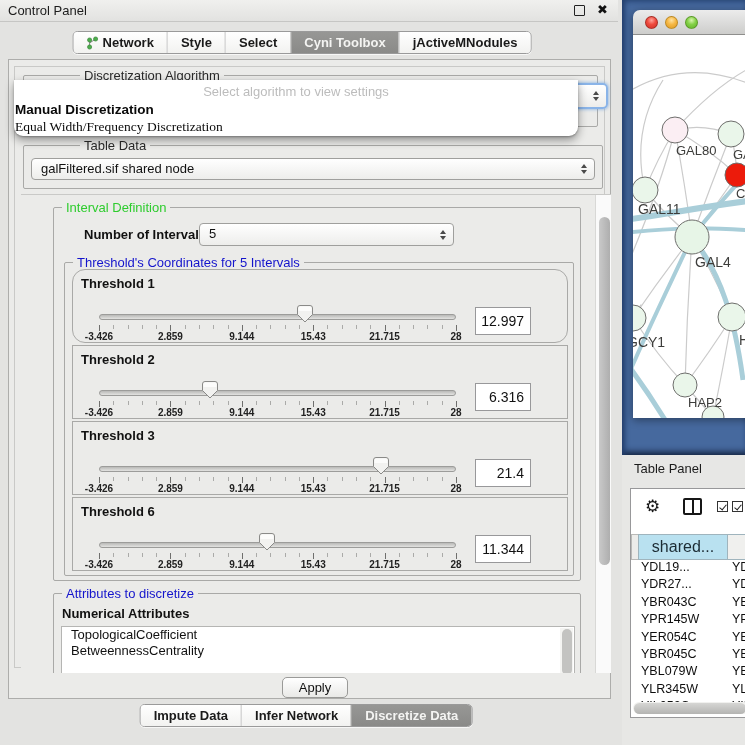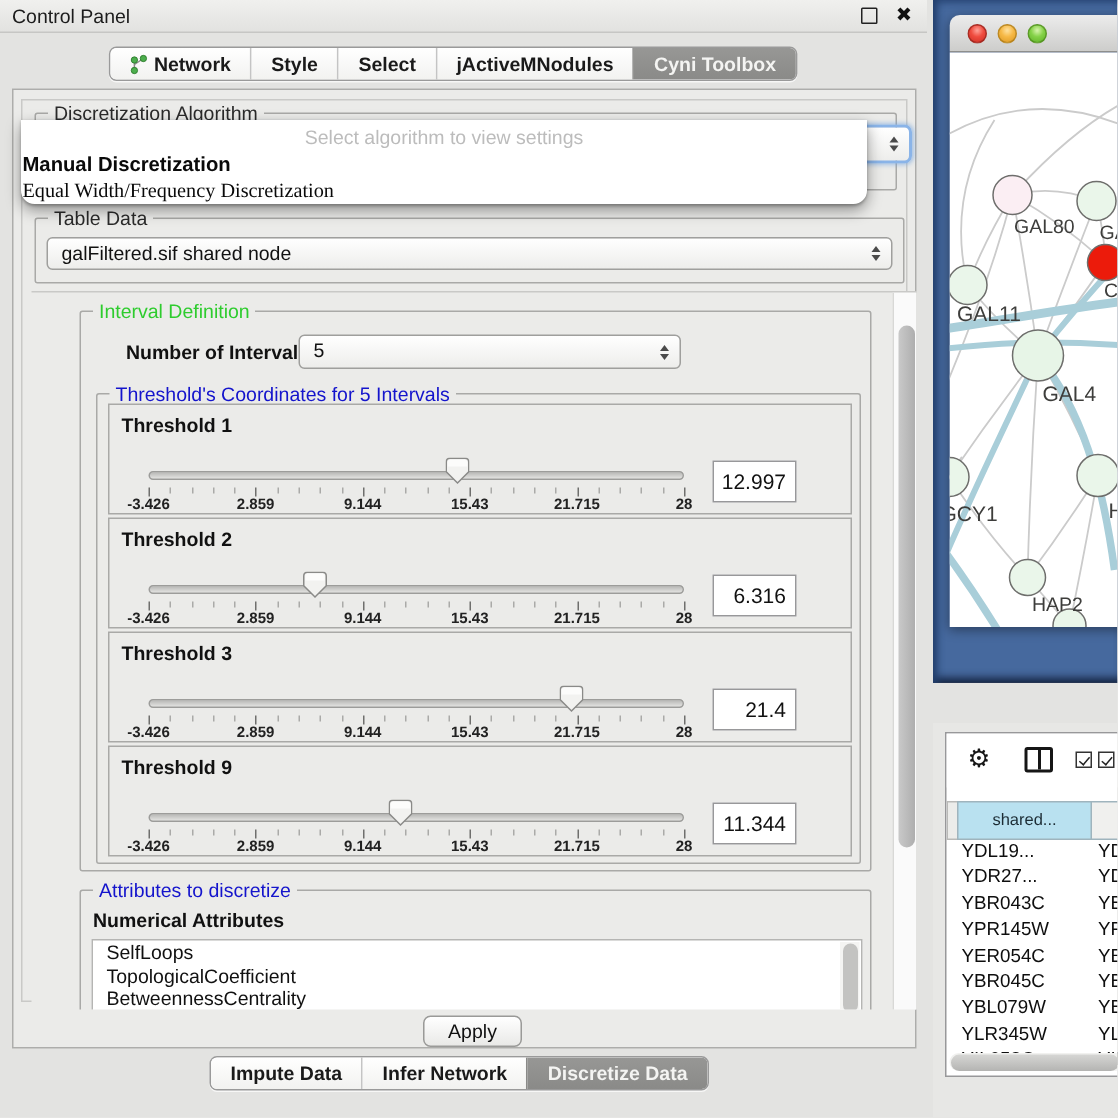--- a/index.html
+++ b/index.html
@@ -21,21 +21,21 @@
   #top-tabs { left:302px; top:31px; transform:translateX(-50%); }
   #bottom-tabs { left:306px; top:704px; transform:translateX(-50%); }
 
   #main-panel { position:absolute; left:8px; top:59px; width:603px; height:640px; border:1px solid #adadab; background:#ebebe9; }
   #inner-panel { position:absolute; left:5px; top:6px; width:591px; height:602px; border:1px solid #c9c9c7; background:#ebebe9; }
 
   .group { position:absolute; border:1px solid #a9a9a7; border-radius:2px; }
   .gtitle { position:absolute; top:-8px; left:8px; background:#ebebe9; padding:0 4px; font-size:13px; white-space:nowrap; }
   .gtitle.green { color:#2ecc2e; }
   .gtitle.blue { color:#1414cc; }
-  .gtitle.dark { color:#2a2a2a; }
+  .gtitle.dark { color:#2a2a2a;margin-left:48px; }
 
   .combo { position:absolute; background:linear-gradient(#ffffff,#ededeb); border:1px solid #9f9f9d; border-radius:4px; font-size:13px; line-height:20px; padding:0 24px 0 9px; color:#111; overflow:hidden; white-space:nowrap; }
   .spinner { position:absolute; right:7px; top:50%; transform:translateY(-50%); display:flex; flex-direction:column; gap:2px; }
   .tri-up { width:0; height:0; border-left:3.5px solid transparent; border-right:3.5px solid transparent; border-bottom:4.5px solid #4a4a4a; }
   .tri-down { width:0; height:0; border-left:3.5px solid transparent; border-right:3.5px solid transparent; border-top:4.5px solid #4a4a4a; }
 
   
   #algo-combo { left:14px; top:96px; width:588px; height:26px; border:2px solid #8ab4e8; box-shadow:0 0 3px 1px rgba(110,160,220,.55); border-radius:5px; }
 
   
@@ -83,21 +83,21 @@
   #data-table { position:absolute; left:8px; top:6px; width:120px; height:230px; background:#fff; border:1px solid #98989a; overflow:hidden; }
   #table-toolbar { position:relative; height:36px; background:#fff; }
   #gear-icon { position:absolute; left:14px; top:7px; font-size:17px; color:#161616; }
   #split-icon { position:absolute; left:52px; top:9px; width:19px; height:17px; border:2px solid #161616; border-radius:2px; }
   #split-icon::after { content:""; position:absolute; left:6.5px; top:0; width:2px; height:13px; background:#161616; }
   .chk { position:absolute; top:12px; width:11px; height:11px; border:1.5px solid #333; background:#fff; }
   .chk::after { content:""; position:absolute; left:2.5px; top:1px; width:3px; height:6px; border-right:1.7px solid #222; border-bottom:1.7px solid #222; transform:rotate(40deg); }
   #chk1 { left:86px; } #chk2 { left:101px; }
   #table-head { position:absolute; left:0; top:45px; height:26px; width:300px; display:flex; }
   #head-gutter { width:7px; background:#ececea; border:1px solid #b9b9b7; border-right:none; }
-  .th { border:1px solid #9fb4bd; font-size:11px; color:#1c2c34; display:flex; align-items:center; justify-content:center; white-space:nowrap; overflow:hidden; }
+  .th { border:1px solid #9fb4bd; font-size:16px; color:#1c2c34; display:flex; align-items:center; justify-content:center; white-space:nowrap; overflow:hidden; }
   .th.c1 { width:90px; background:#b9e1f0; }
   .th.c2 { width:200px; background:#f0f0ee; border-left:none; justify-content:flex-end; padding-right:150px; color:#222; }
   #table-rows { position:absolute; left:0; top:71px; width:300px; }
   .trow { height:17.4px; display:flex; font-size:12.5px; color:#0e0e0e; }
   .td1 { width:97px; padding-left:10px; white-space:nowrap; overflow:hidden; }
   .td2 { width:120px; padding-left:4px; white-space:nowrap; overflow:hidden; }
   #hscroll { position:absolute; left:2px; top:213px; width:116px; height:12px; background:#f1f1ef; border-radius:6px; }
   #hscroll-thumb { position:absolute; left:1px; top:0.5px; width:112px; height:11px; border-radius:5.5px; background:linear-gradient(#d6d6d4,#b4b4b2); }
 </style>
 </head>
@@ -122,25 +122,25 @@
             <circle cx="9" cy="3" r="2.1" fill="#4cae4c" stroke="#2d7a2d" stroke-width=".6"></circle>
           </svg>
           <span>Network</span>
         </button>
         <button class="seg-btn">
           <span>Style</span>
         </button>
         <button class="seg-btn">
           <span>Select</span>
         </button>
+        <button class="seg-btn sel">
+          <span>Cyni Toolbox</span>
+        </button>
         <button class="seg-btn">
           <span>jActiveMNodules</span>
-        </button>
-        <button class="seg-btn sel">
-          <span>Cyni Toolbox</span>
         </button>
       </div>
 
     <div id="main-panel">
       <div id="inner-panel">
 
         <div class="group" style="left:8px;top:8px;width:575px;height:52px;">
           <span class="gtitle dark">Discretization Algorithm</span>
         </div>
         <div class="combo" id="algo-combo" style="left:8px;top:16px;width:585px;height:26px;">
@@ -171,21 +171,21 @@
               <span>5</span>
               <span class="spinner">
                   <span class="tri-up"></span>
                   <span class="tri-down"></span>
                 </span>
             </div>
 
             <div class="group" style="left:10px;top:54px;width:510px;height:314px;background:#ebebe9;">
               <span class="gtitle blue">Threshold's Coordinates for 5 Intervals</span>
               <div id="thresholds-host">
-  <div class="tbox" style="top: 6px;">
+  <div class="tbox" style="top: 6px; border-radius: 13px;">
     <span class="t-label">Threshold 1</span>
     <div class="t-track"></div>
     <svg class="t-thumb" width="16" height="18" viewBox="0 0 16 18" style="left: 224.059px;">
       <defs></defs>
       <path d="M3,0.5 H13 Q15.5,0.5 15.5,3 V9.5 L8,17 L0.5,9.5 V3 Q0.5,0.5 3,0.5 Z" fill="#f2f2f0" stroke="#8a8a88" stroke-width="1"></path>
       <path d="M3,1.5 H13 Q14.5,1.5 14.5,3 V6 H1.5 V3 Q1.5,1.5 3,1.5 Z" fill="#ffffff" opacity="0.75"></path>
     </svg>
     <div class="t-ticks">
                       <span class="tick major" style="left: 26px;"></span>
                       <span class="tick minor" style="left: 40.28px;"></span>
@@ -313,21 +313,21 @@
                       <span class="t-scale-label" style="left: 97.4px;">2.859</span>
                       <span class="t-scale-label" style="left: 168.8px;">9.144</span>
                       <span class="t-scale-label" style="left: 240.2px;">15.43</span>
                       <span class="t-scale-label" style="left: 311.6px;">21.715</span>
                       <span class="t-scale-label" style="left: 383px;">28</span>
                     </div>
     <div class="t-value">21.4</div>
   </div>
 
   <div class="tbox" style="top: 234px;">
-    <span class="t-label">Threshold 9</span>
+    <span class="t-label">Threshold 6</span>
     <div class="t-track"></div>
     <svg class="t-thumb" width="16" height="18" viewBox="0 0 16 18" style="left: 185.788px;">
       <defs></defs>
       <path d="M3,0.5 H13 Q15.5,0.5 15.5,3 V9.5 L8,17 L0.5,9.5 V3 Q0.5,0.5 3,0.5 Z" fill="#f2f2f0" stroke="#8a8a88" stroke-width="1"></path>
       <path d="M3,1.5 H13 Q14.5,1.5 14.5,3 V6 H1.5 V3 Q1.5,1.5 3,1.5 Z" fill="#ffffff" opacity="0.75"></path>
     </svg>
     <div class="t-ticks">
                       <span class="tick major" style="left: 26px;"></span>
                       <span class="tick minor" style="left: 40.28px;"></span>
                       <span class="tick minor" style="left: 54.56px;"></span>
@@ -367,21 +367,20 @@
   </div>
 </div>
             </div>
           </div>
 
           <div class="group" style="left:32px;top:398px;width:528px;height:82px;">
             <span class="gtitle blue">Attributes to discretize</span>
             <span class="bold-label" style="left:8px;top:12px;">Numerical Attributes</span>
             <div id="attr-list">
               <div id="attr-items">
-                  <div class="attr-item">SelfLoops</div>
                   <div class="attr-item">TopologicalCoefficient</div>
                   <div class="attr-item">BetweennessCentrality</div>
                 </div>
               <div id="attr-scroll">
                   <div id="attr-scroll-thumb"></div>
                 </div>
             </div>
           </div>
 
           <div id="vscroll">
@@ -464,20 +463,23 @@
             <text x="5" y="179" font-family="&quot;Liberation Sans&quot;, sans-serif" font-size="14" fill="#3d3d3b">GAL11</text>
             <text x="62" y="232" font-family="&quot;Liberation Sans&quot;, sans-serif" font-size="14" fill="#3d3d3b">GAL4</text>
             <text x="-6" y="312" font-family="&quot;Liberation Sans&quot;, sans-serif" font-size="14" fill="#3d3d3b">GCY1</text>
             <text x="106" y="310" font-family="&quot;Liberation Sans&quot;, sans-serif" font-size="14" fill="#3d3d3b">H</text>
             <text x="55" y="372" font-family="&quot;Liberation Sans&quot;, sans-serif" font-size="13" fill="#3d3d3b">HAP2</text>
           </svg>
       </div>
     </div>
   </div>
 
+  <div id="table-panel-bar">
+    <span id="table-panel-title">Table Panel</span>
+  </div>
   <div id="right-lower">
     <div id="data-table">
       <div id="table-toolbar">
         <span id="gear-icon">⚙</span>
         <span id="split-icon"></span>
         <span class="chk" id="chk1"></span>
         <span class="chk" id="chk2"></span>
       </div>
       <div id="table-head">
         <div id="head-gutter"></div>

